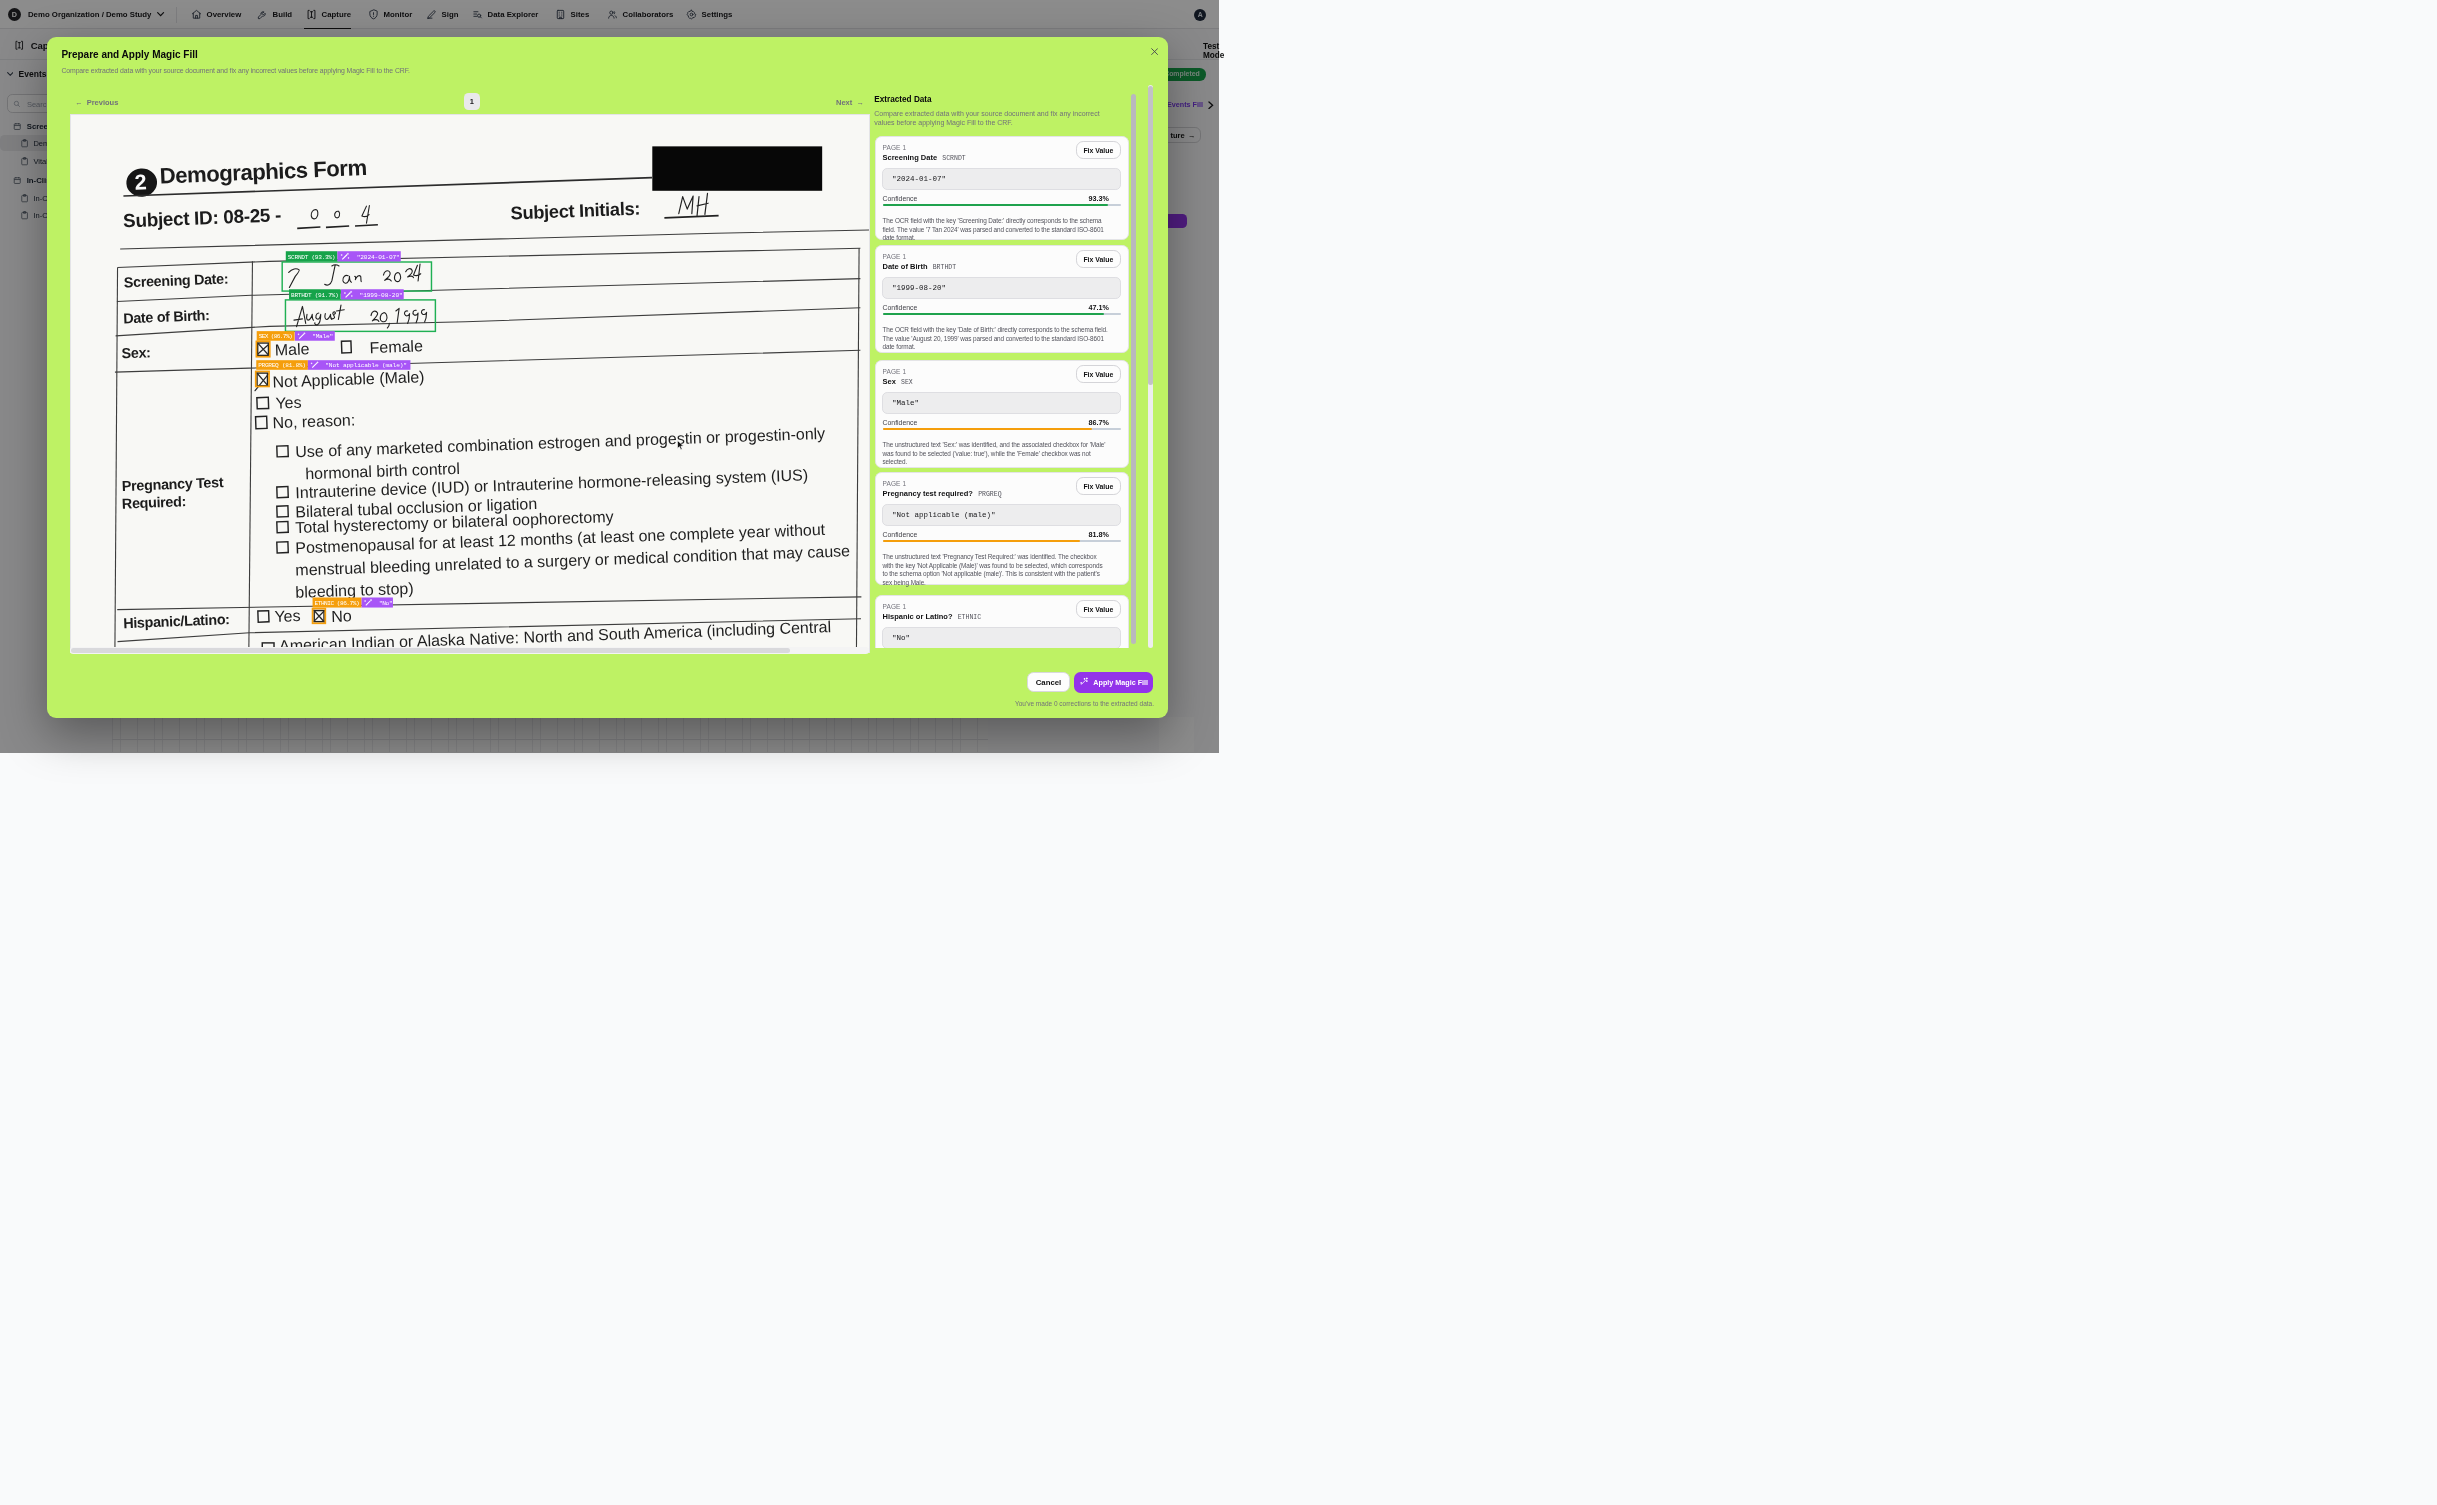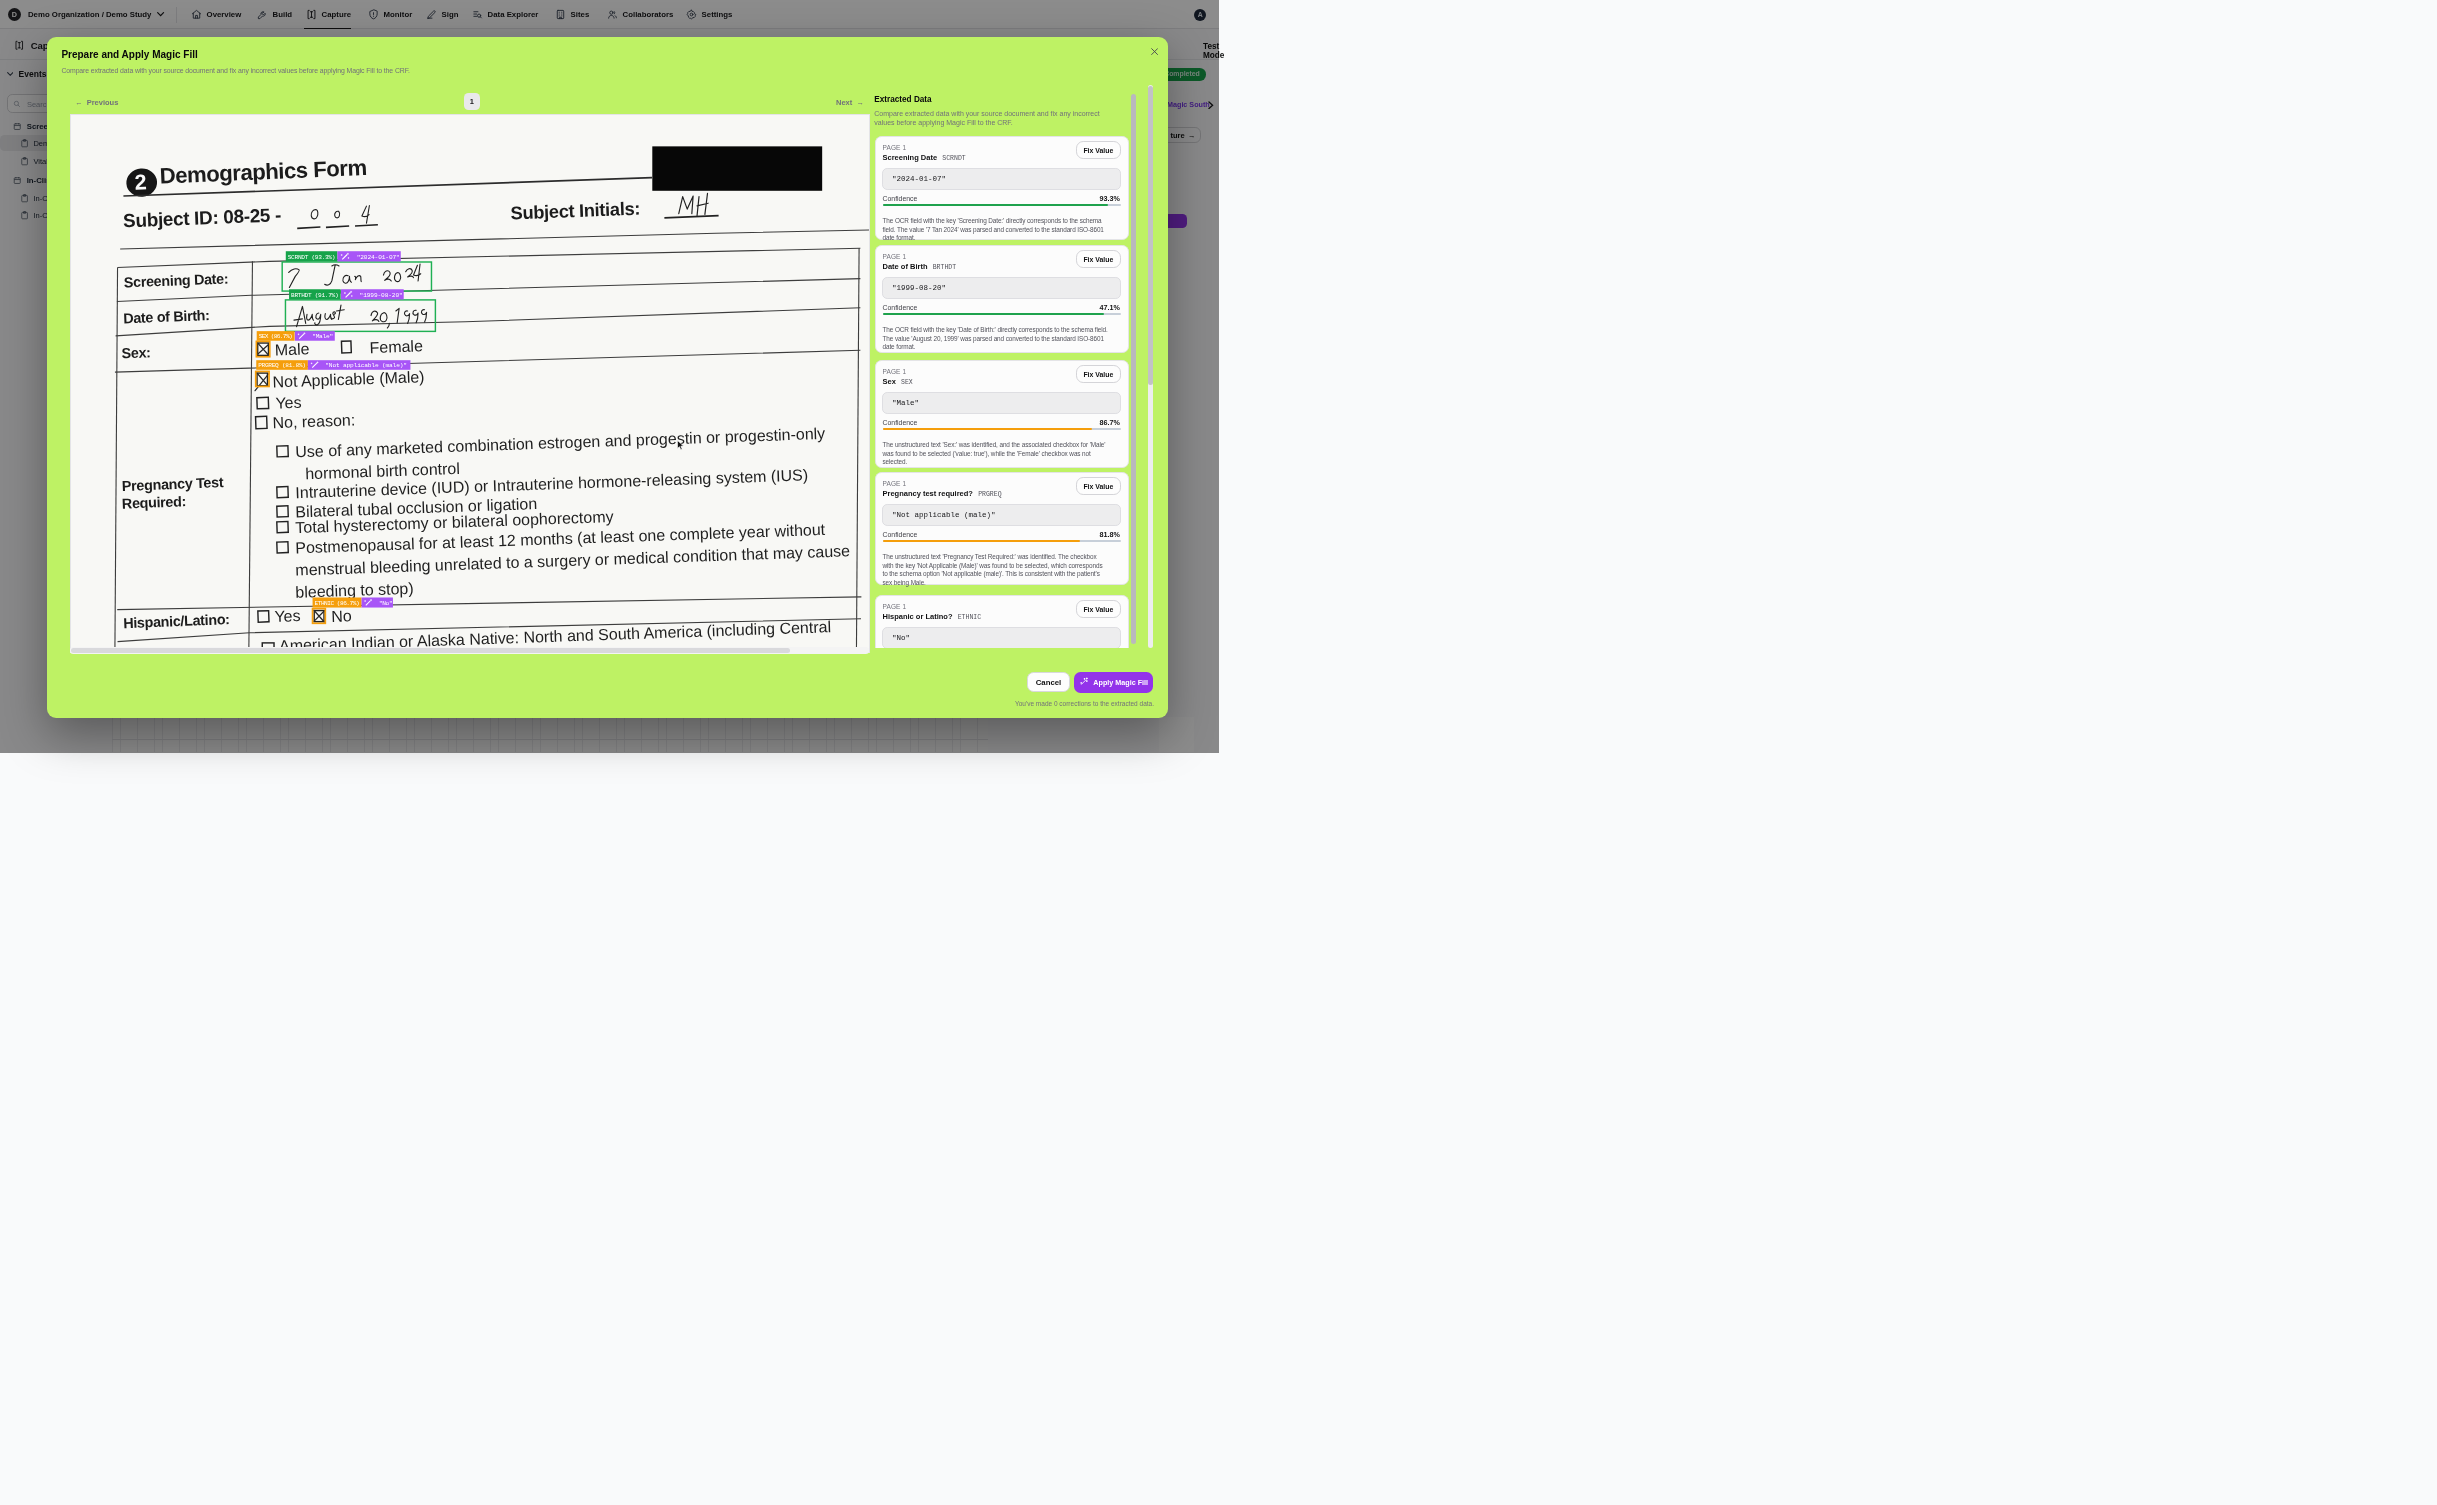--- a/index.html
+++ b/index.html
@@ -31,21 +31,21 @@
   .pg { position:absolute; left:6.5px; top:6.5px; font-size:6.5px; color:#71717a; letter-spacing:0.1px;}
   .ctitle { position:absolute; left:6.5px; top:16.3px; font-size:7.5px; font-weight:bold; color:#111113; }
   .ccode { font-family:"Liberation Mono", monospace; font-weight:normal; font-size:6.5px; color:#52525b; margin-left:5.2px;}
   .fixv { position:absolute; right:7.2px; top:4.2px; width:45px; height:18.3px; border:0.7px solid #d4d4d8;
     border-radius:7.2px; background:#fdfdfd; font-size:6.9px; font-weight:bold; color:#111113;
     text-align:center; line-height:17px;}
   .vbox { position:absolute; left:6.2px; right:7.2px; top:31px; height:21.6px; background:#ededee;
     border:0.7px solid #dedee2; border-radius:5.2px; font-family:"Liberation Mono", monospace;
     font-size:7.5px; color:#18181b; line-height:20px; padding-left:8.8px; white-space:nowrap; overflow:hidden;}
   .conf { position:absolute; left:6.5px; top:58px; font-size:6.9px; color:#3f3f46; }
-  .pct { position:absolute; right:8px; top:57px; font-size:7.2px; font-weight:bold; color:#111113;}
+  .pct { position:absolute; right:19px; top:57px; font-size:7.2px; font-weight:bold; color:#111113;}
   .bar { position:absolute; left:6.5px; right:7.2px; top:67px; height:2.3px; border-radius:1.3px; background:#c7cfd9;}
   .bar i { position:absolute; left:0; top:0; height:2.3px; border-radius:1.3px; display:block;}
   .expl { position:absolute; left:6.5px; right:5.9px; top:80px; font-size:6.4px; letter-spacing:-0.1px; line-height:8.6px; color:#52525b;}
   
   .btn-cancel { position:absolute; left:980px; top:635px; width:43px; height:20px;
     border:0.7px solid #d8d8dc; border-radius:6.5px; background:#fdfdfd; font-size:7.8px; font-weight:bold;
     color:#111113; text-align:center; line-height:19px;}
   .btn-apply { position:absolute; left:1027px; top:635px; width:79px; height:21px;
     border-radius:6.5px; background:#9333ea; color:#fff; font-size:7.2px; font-weight:bold;
     text-align:center; line-height:21px;}
@@ -211,21 +211,21 @@
   <div class="trow" style="position:absolute;left:21px;top:182px;display:flex;align-items:center;font-size:7.5px;color:#1f2937;">
     <svg width="7.2" height="8.5" viewBox="0 0 20 24" fill="none" stroke="#4b5563" stroke-width="2" style="margin-right:5.2px;">
         <rect x="2" y="4" width="16" height="18" rx="2"></rect>
         <path d="M7 4a3 3 0 0 1 6 0"></path>
         <path d="M7 2.5h6v4H7z"></path>
       </svg>
     In-Clinic
   </div>
 
   <div style="position:absolute;left:1158px;top:39px;width:48px;height:12.7px;border-radius:6.2px;background:#16a34a;color:#daf2e3;font-size:6.9px;font-weight:bold;text-align:center;line-height:12.7px;">Completed</div>
-  <div style="position:absolute;left:1167px;top:71px;font-size:7.2px;font-weight:bold;color:#7c3aed;">Magic South</div>
+  <div style="position:absolute;left:1167px;top:71px;font-size:7.2px;font-weight:bold;color:#7c3aed;">Events Fill</div>
   <div style="position:absolute;left:1208px;top:70px;"><svg width="5.9" height="8.5" viewBox="0 0 9 13">
         <path d="M1.5 1.5L7 6.5 1.5 11.5" stroke="#18181b" stroke-width="2" fill="none" stroke-linecap="round"></path>
       </svg></div>
   <div style="position:absolute;left:1146px;top:98px;width:55px;height:16.3px;border:0.7px solid #d4d4d8;border-radius:5.9px;background:#f9fafb;">
     <span style="position:absolute;left:23.5px;top:3.3px;font-size:7.5px;font-weight:bold;color:#111;">ture</span>
     <span style="position:absolute;left:41px;top:2.6px;font-size:7.5px;color:#111;">→</span>
   </div>
   <div style="position:absolute;left:1148px;top:185px;width:39px;height:14px;border-radius:4.6px;background:#9333ea;"></div>
 
   <div style="position:absolute;left:112px;top:688px;width:876px;height:35px;background:#fbfbfc;

